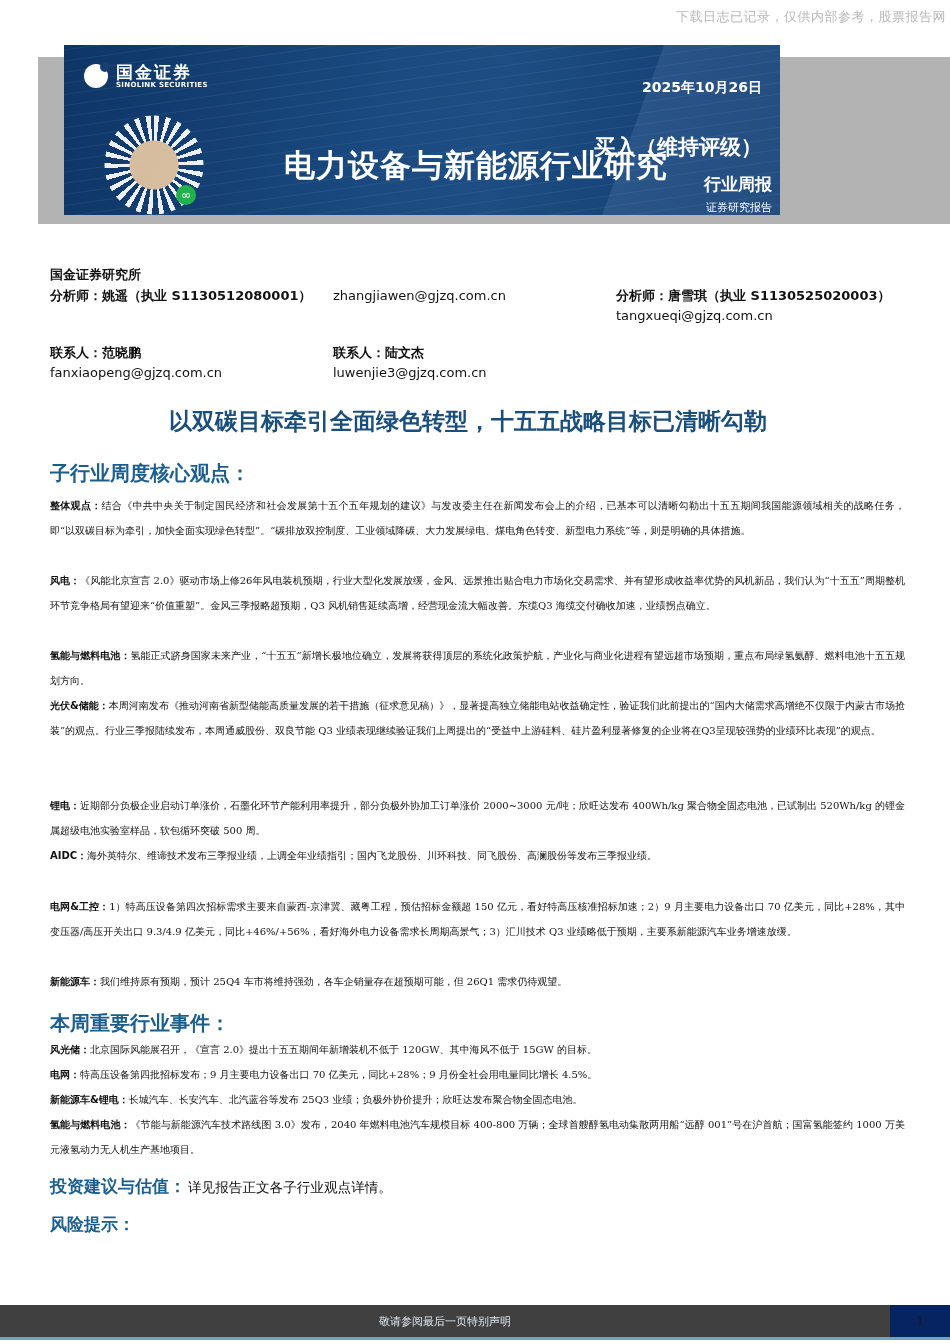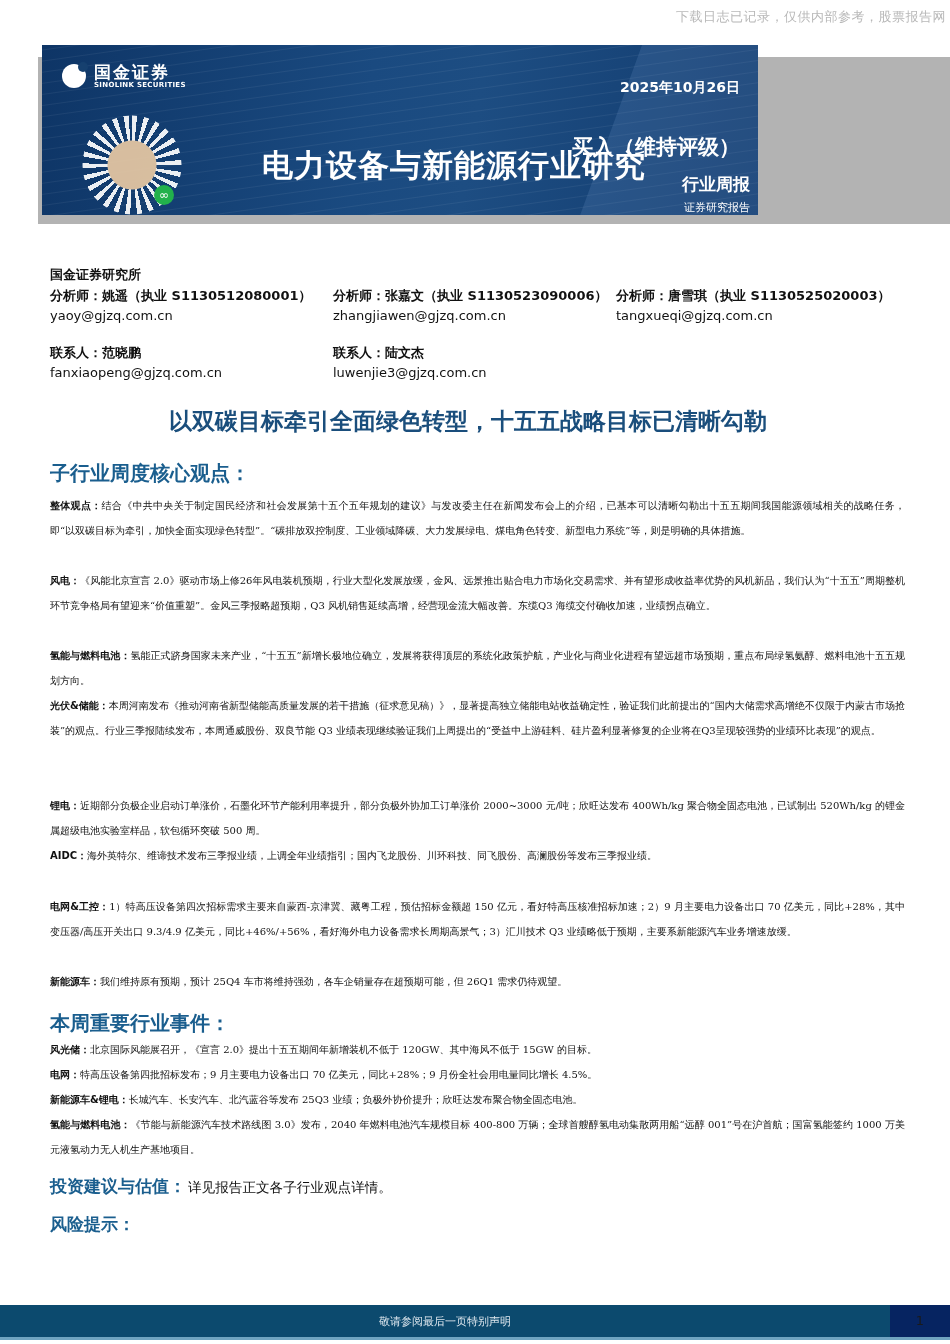--- a/index.html
+++ b/index.html
@@ -10,21 +10,21 @@
     position: absolute; top: 8px; right: 4px;
     font-family: "DejaVu Sans", sans-serif; font-size: 13px; color: #b8b8b8;
     letter-spacing: 0.5px;
   }
 
   .banner-shadow {
     position: absolute; left: 38px; top: 57px; width: 912px; height: 167px;
     background: #b3b3b3;
   }
   .banner {
-    position: absolute; left: 42px; top: 45px; width: 716px; height: 170px;
+    position: absolute; left: 64px; top: 45px; width: 716px; height: 170px;
     background: linear-gradient(100deg, #0e3566 0%, #1a4a80 45%, #1d4d82 60%, #123b6e 100%);
     overflow: hidden;
   }
   .banner .stripes {
     position: absolute; inset: 0;
     background: repeating-linear-gradient(-8deg, rgba(255,255,255,0) 0px, rgba(255,255,255,0) 9px, rgba(255,255,255,0.06) 10px, rgba(255,255,255,0) 11px);
   }
   .banner .sheen {
     position: absolute; left: 560px; top: -40px; width: 600px; height: 300px;
     background: rgba(120,160,210,0.18); transform: skewX(-20deg);
@@ -106,21 +106,21 @@
   .inline-section {
     position: absolute; left: 50px; display: flex; align-items: baseline;
   }
   .inline-section .st {
     color: #1a5e8e; font-family: "DejaVu Sans", sans-serif; font-size: 17px; font-weight: bold;
   }
   .inline-section .sv { font-size: 13.6px; color: #111; margin-left: 2px; }
 
   .footer {
     position: absolute; left: 0; top: 1305px; width: 950px; height: 35px;
-    background: #0c4a6e; border-bottom: 3px solid #6fa4c0;
+    background: #404040; border-bottom: 3px solid #6fa4c0;
   }
   .footer-text {
     position: absolute; left: 0; width: 890px; top: 9px; text-align: center;
     color: #dfe8ef; font-size: 11px;
   }
   .footer-page {
     position: absolute; right: 0; top: 0; width: 60px; height: 32px; background: #062461;
     color: #1a1a1a; font-family: "DejaVu Sans", sans-serif; font-size: 13px; text-align: center; line-height: 32px;
   }
 </style>
@@ -146,24 +146,22 @@
   <div class="banner-date">2025年10月26日</div>
   <div class="banner-rating">买入（维持评级）</div>
   <div class="banner-type">行业周报</div>
   <div class="banner-sub">证券研究报告</div>
 </div>
 
 <div class="institute">国金证券研究所</div>
 
 <div class="person" style="left:50px; top:286px;">
   <div class="name"><span>分析师：</span><span>姚遥（执业 S1130512080001）</span></div>
-  <div>yaoy@gjzq.com.cn</div>
 </div>
 <div class="person" style="left:333px; top:286px;">
-  <div class="name"><span>分析师：</span><span>张嘉文（执业 S1130523090006）</span></div>
   <div>zhangjiawen@gjzq.com.cn</div>
 </div>
 <div class="person" style="left:616px; top:286px;">
   <div class="name"><span>分析师：</span><span>唐雪琪（执业 S1130525020003）</span></div>
   <div>tangxueqi@gjzq.com.cn</div>
 </div>
 <div class="person" style="left:50px; top:343px;">
   <div class="name"><span>联系人：</span><span>范晓鹏</span></div>
   <div>fanxiaopeng@gjzq.com.cn</div>
 </div>

